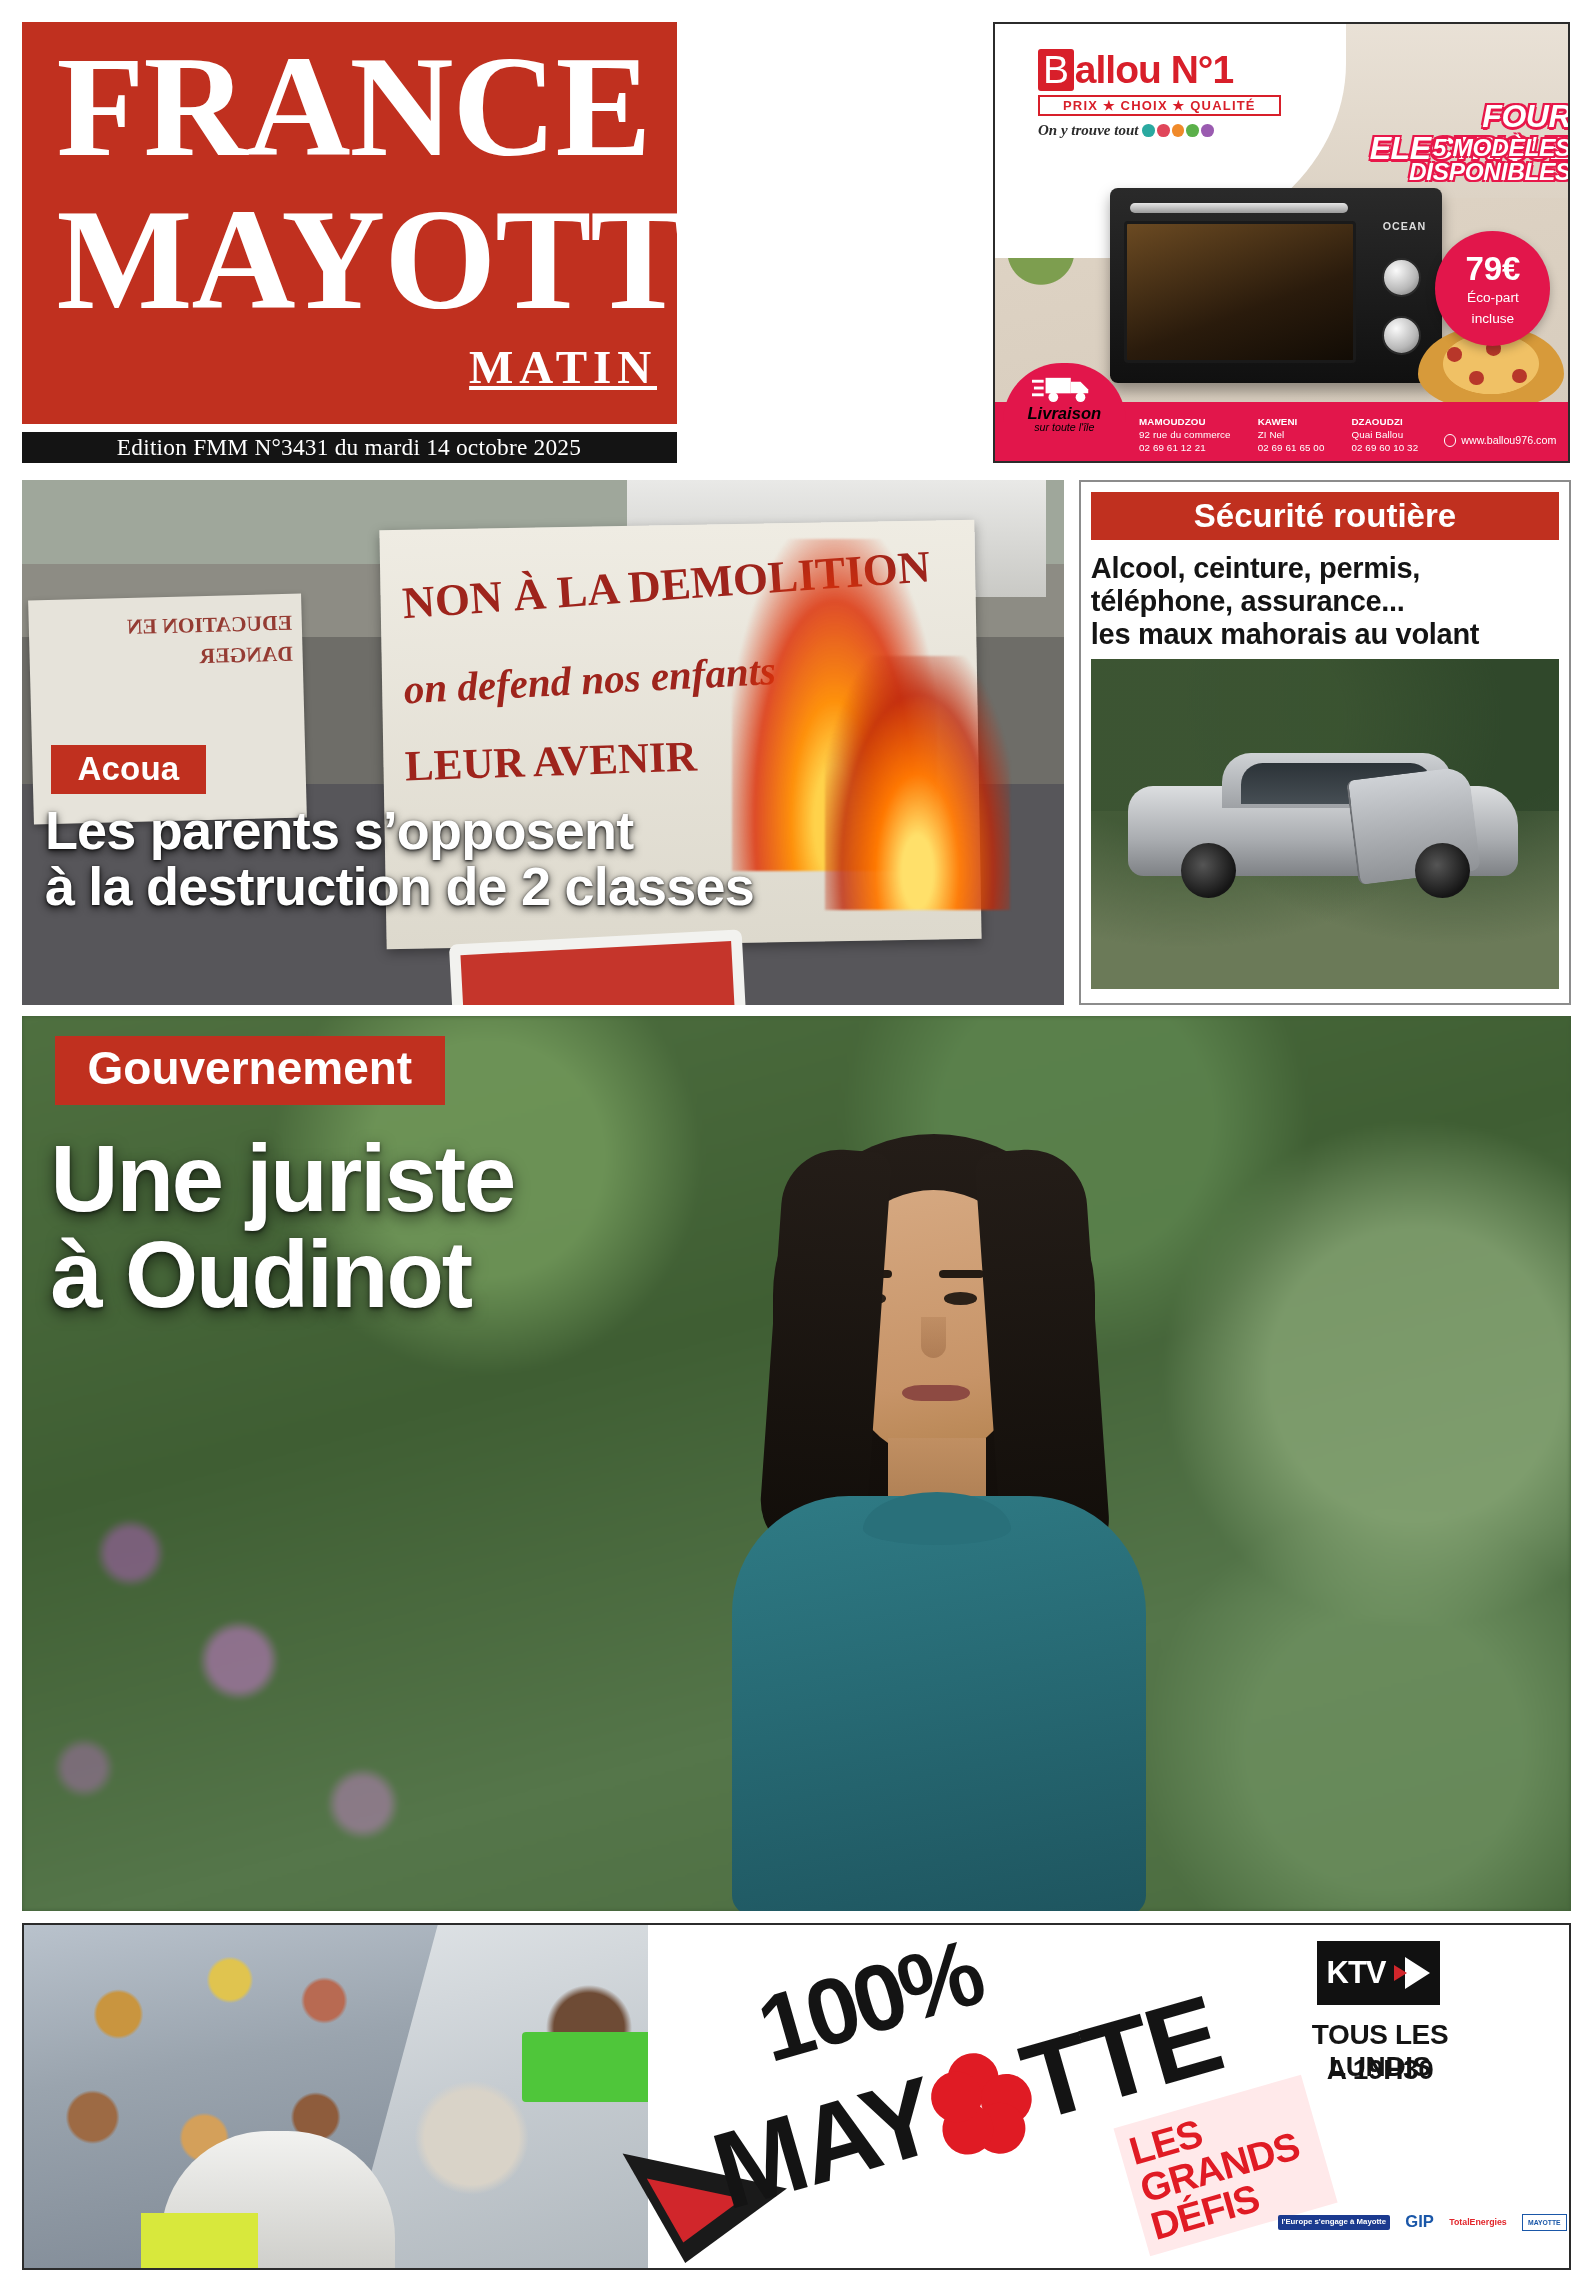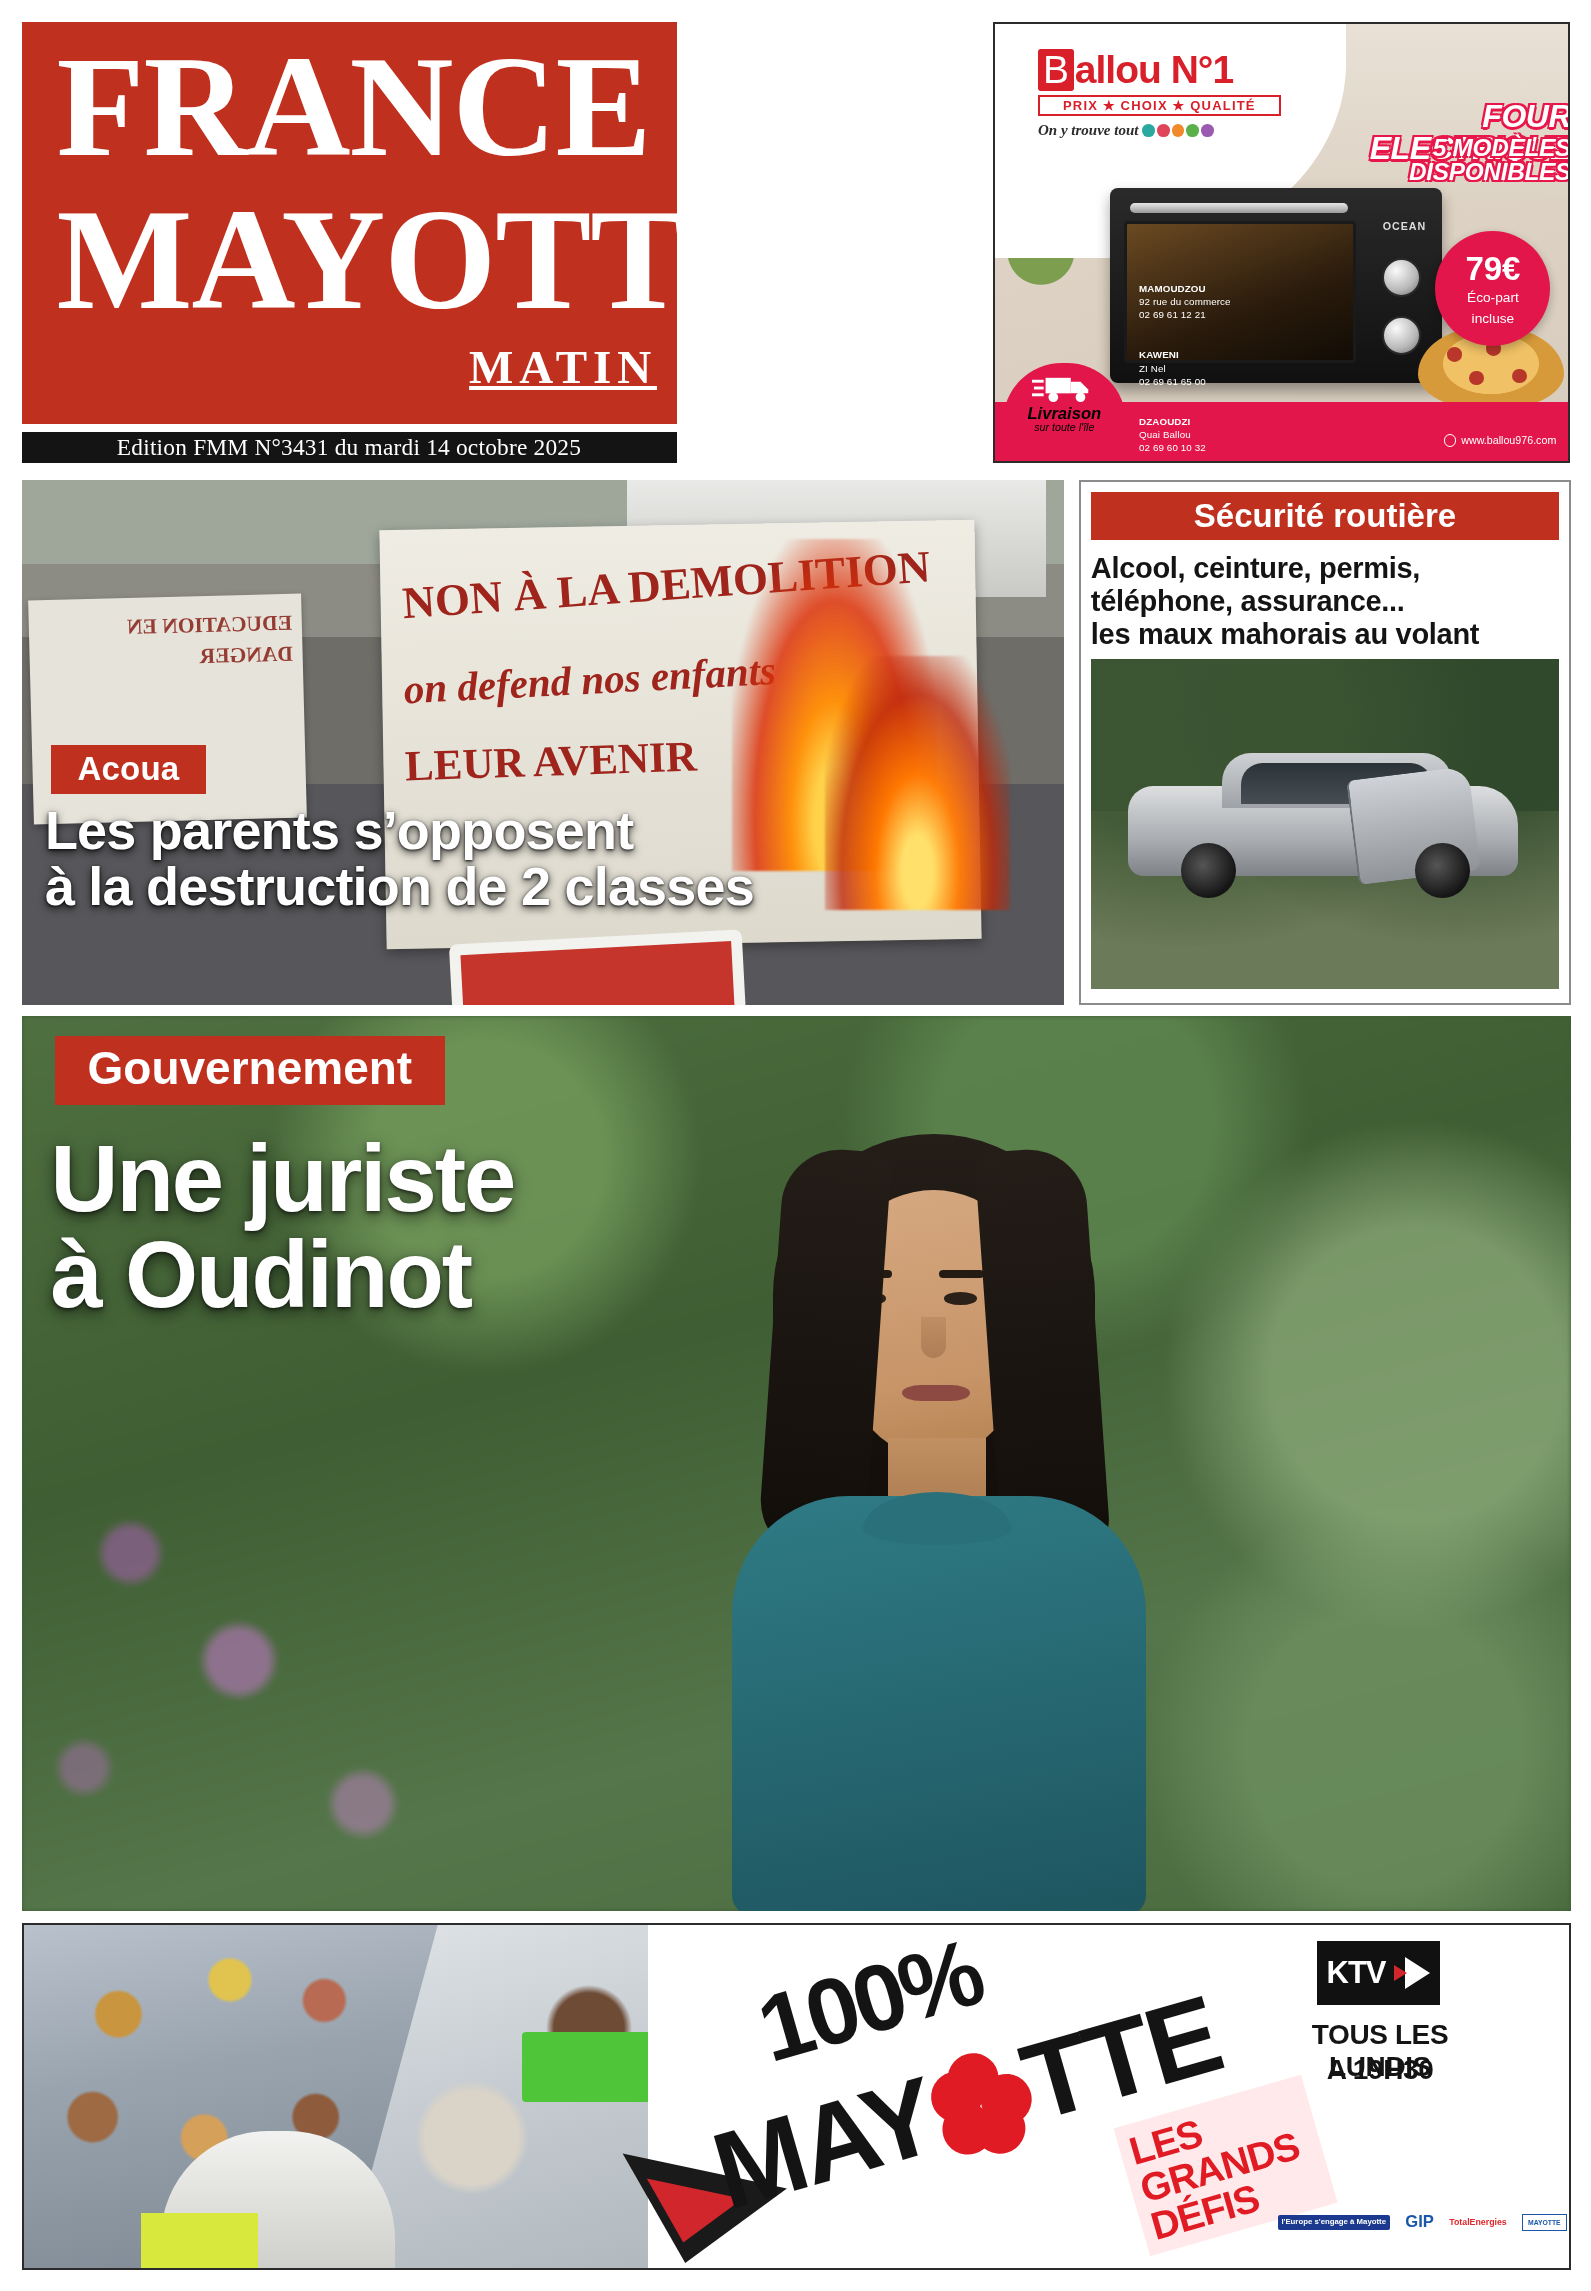--- a/index.html
+++ b/index.html
@@ -154,21 +154,21 @@
   .ad-deliv{
     position:absolute; left:7.8px; bottom:3.9px; width:123px; height:94px;
     background:#e2164b; border-top-left-radius:59px; border-top-right-radius:59px;
     text-align:center;
   }
   .ad-deliv .dl1{ font-size:16.6px; font-style:italic; font-weight:700; margin-top:43px; line-height:1; }
   .ad-deliv .dl2{ font-size:10.7px; font-style:italic; line-height:1.1; }
   .truck{ position:absolute; left:29px; top:9.8px; }
   .ad-addr{
     position:absolute; left:144px; bottom:5.9px; display:flex; gap:27px;
-    font-size:9.8px; line-height:1.35; color:#fff; letter-spacing:0.1px;flex-direction:column;
+    font-size:9.8px; line-height:1.35; color:#fff; letter-spacing:0.1px;
   }
   .ad-addr b{ font-weight:700; display:block; font-size:9.8px; }
   .ad-web{
     position:absolute; right:11.7px; bottom:13.7px; font-size:10.7px; color:#fff;
     display:flex; align-items:center; gap:4.9px;
   }
   .globe{
     width:12.7px; height:12.7px; border-radius:50%; border:1.5px solid #fff; display:inline-block;
   }
   .pizza{

